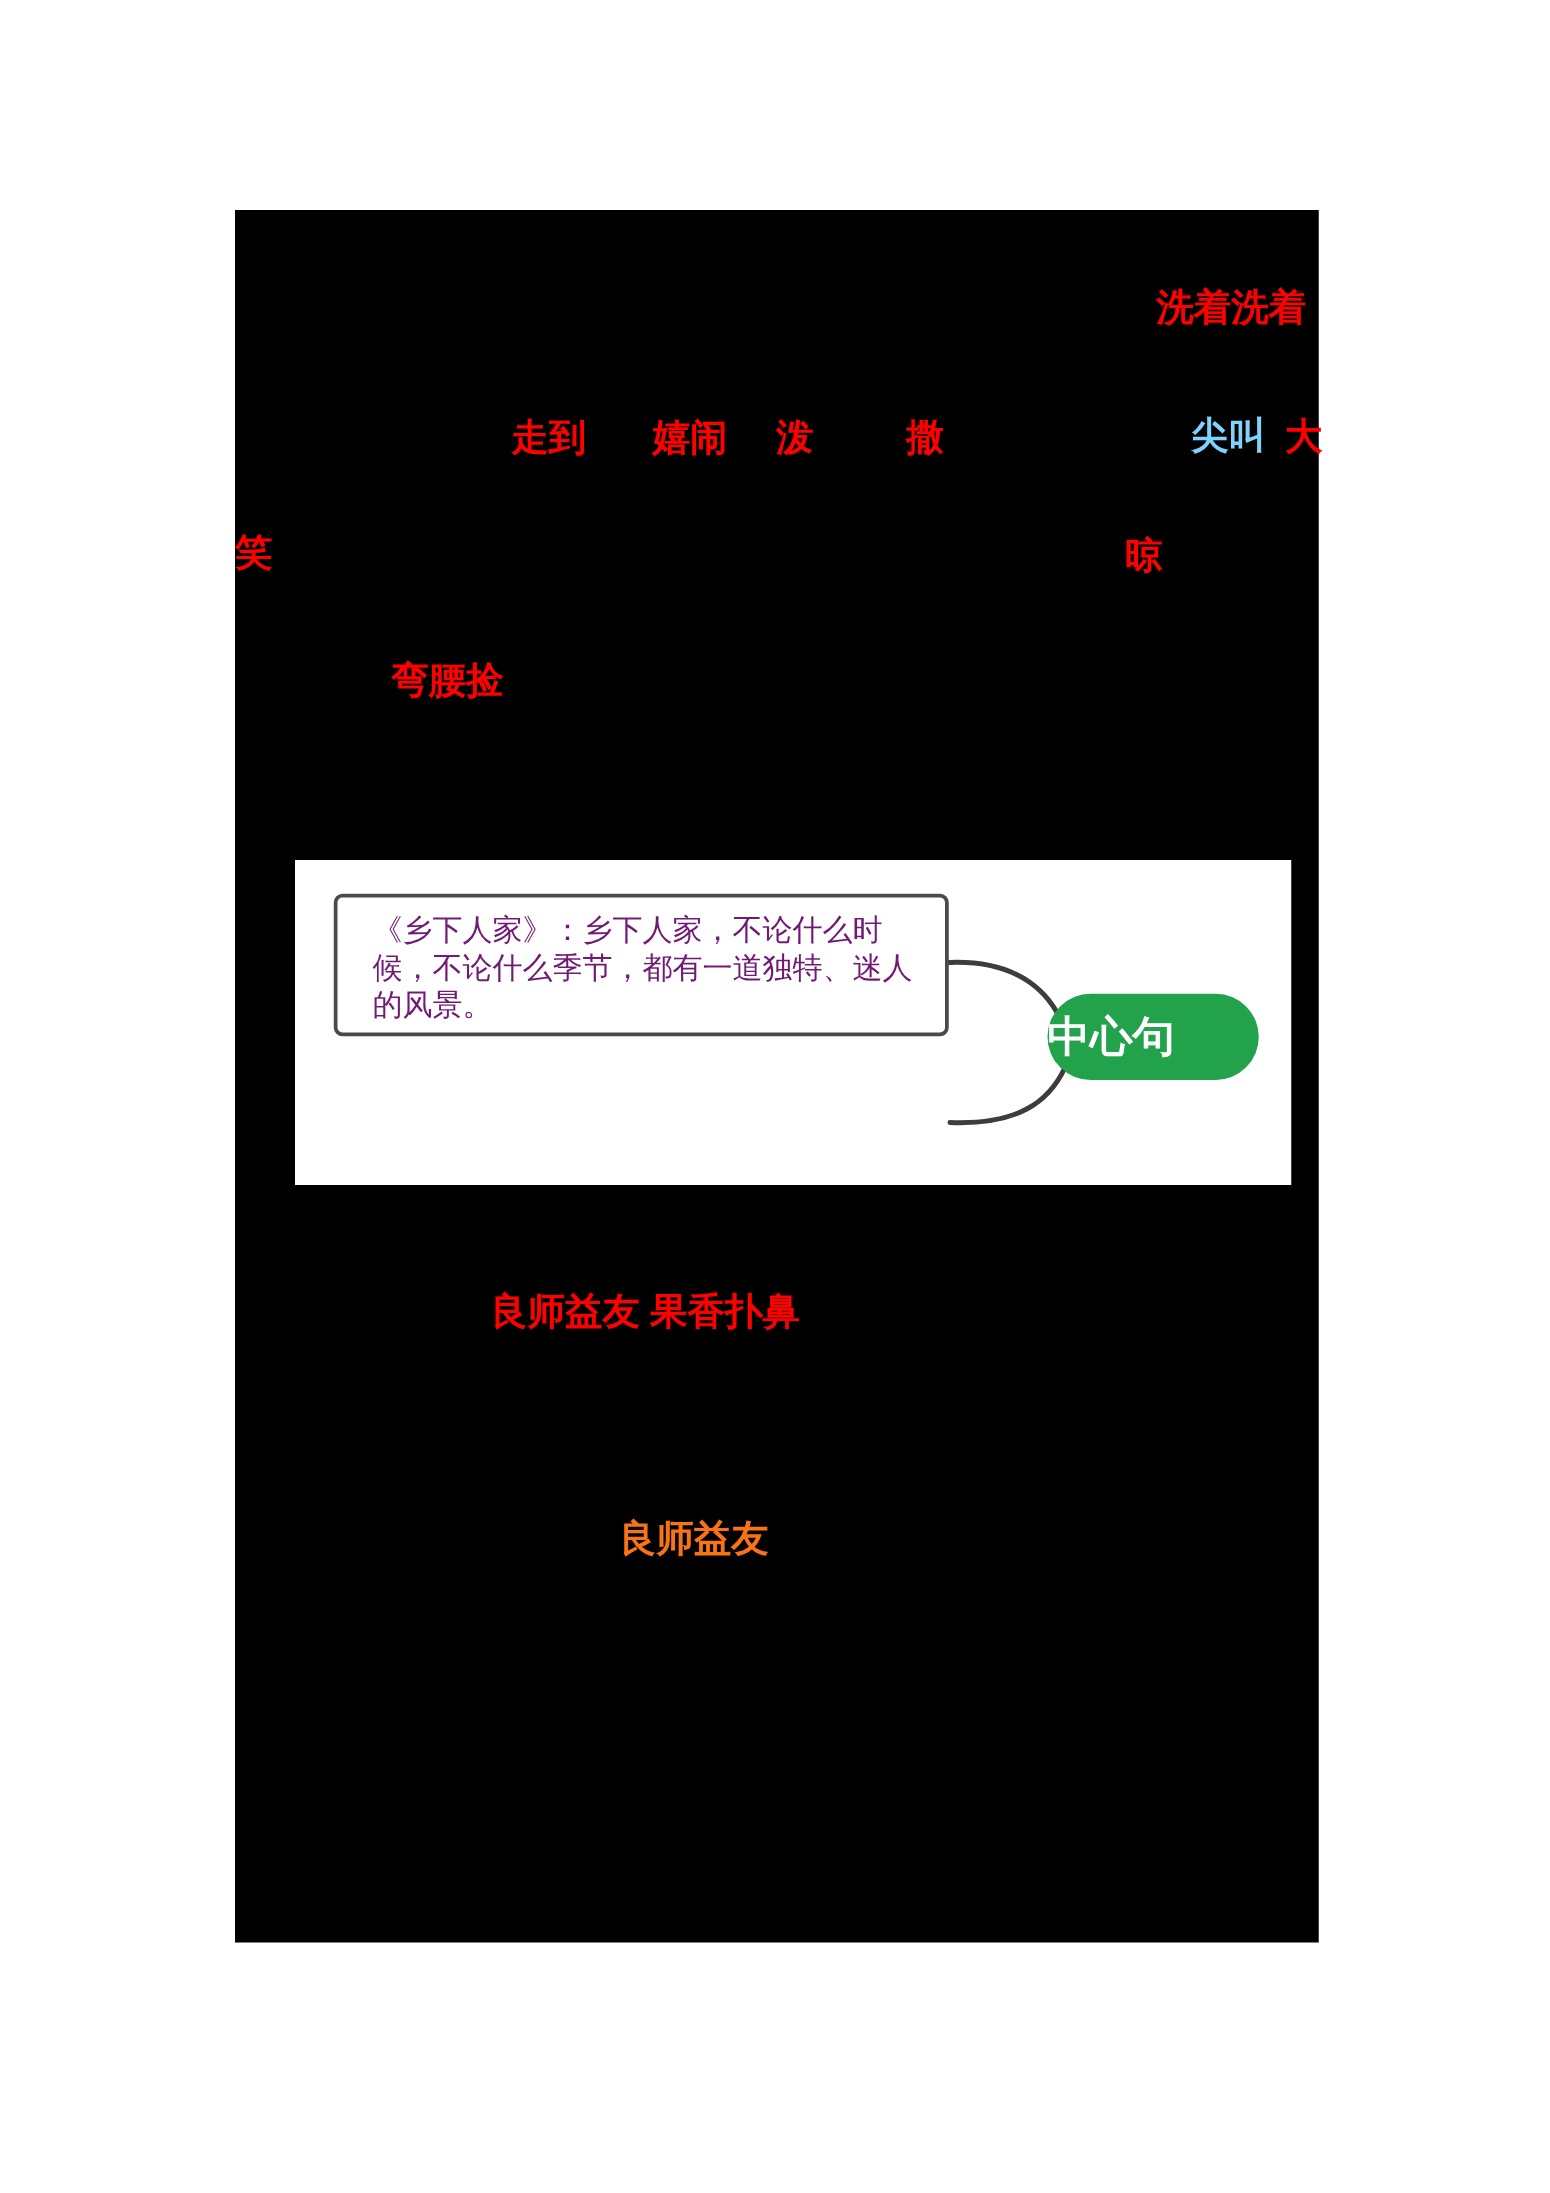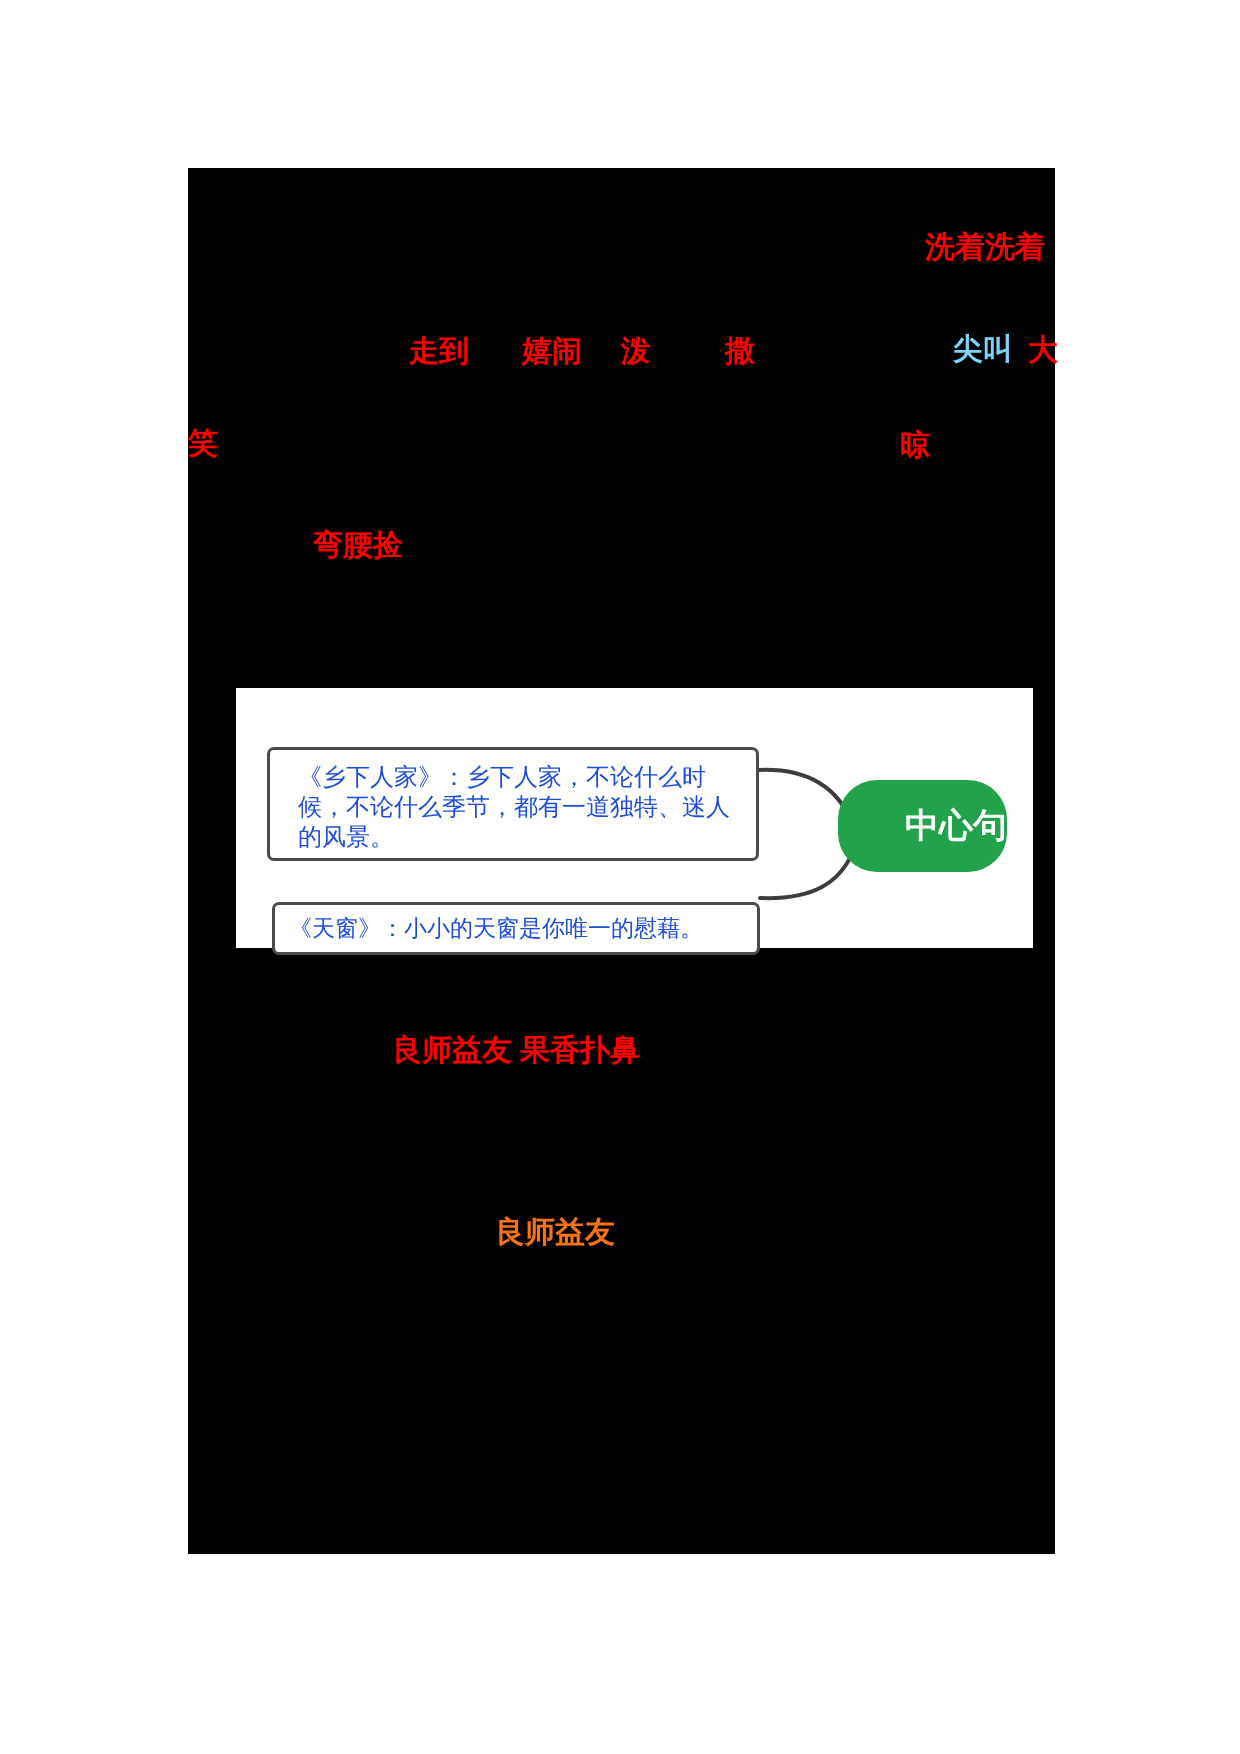--- a/index.html
+++ b/index.html
@@ -29,40 +29,39 @@
   .inset {
     position: absolute; left: 48px; top: 520px;
     width: 797px; height: 260px;
     background: #ffffff;
   }
   .mm-node {
     position: absolute;
     background: #ffffff;
     border: 3px solid #4a4a4a;
     border-radius: 7px;
-    color: #1d4ed8;
+    color: #701a75;
     font-family: "Liberation Serif", "DejaVu Serif", serif;
-    margin-top: 32px;
   }
   .mm-node-1 {
     left: 31px; top: 27px; width: 492px; height: 114px;
     padding: 12px 22px 0 28px;
     font-size: 24px; line-height: 30px;
   }
   .mm-node-2 {
     left: 36px; top: 182px; width: 488px; height: 53px;
     padding: 0 14px;
     font-size: 23px; line-height: 48px;
     white-space: nowrap; overflow: hidden;
   }
   .mm-center {
-    position: absolute; left: 602px; top: 92px;
-    width: 169px; height: 92px;
+    position: absolute; left: 602px; top: 107px;
+    width: 169px; height: 69px;
     border-radius: 39px;
-    display: flex; align-items: center; justify-content: flex-end;
+    display: flex; align-items: center; justify-content: flex-start;
     font-size: 34px; font-weight: bold;
     font-family: "Liberation Sans", sans-serif;
   }
   .connector-svg { position: absolute; left: 0; top: 0; width: 797px; height: 260px; }
 </style>
 </head>
 <body>
 
 <div class="page">
   <div class="canvas">
@@ -85,23 +84,20 @@
 
       <svg class="connector-svg" viewBox="0 0 797 260">
         <path d="M 523 82 C 572 80 603 100 616 136" fill="none" stroke="#3d3d3d" stroke-width="4" stroke-linecap="round"></path>
         <path d="M 524 210 C 578 212 603 194 616 166" fill="none" stroke="#3d3d3d" stroke-width="4" stroke-linecap="round"></path>
       </svg>
 
       <div class="mm-node mm-node-1" style="border-color: rgb(74, 74, 74);">
         <span>《乡下人家》：乡下人家，不论什么时候，不论什么季节，都有一道独特、迷人的风景。</span>
       </div>
 
-      <div class="mm-node mm-node-2" style="border-color: rgb(74, 74, 74);">
-        <span>《天窗》：小小的天窗是你唯一的慰藉。</span>
-      </div>
 
       <div class="mm-center" id="mm-center" style="background: rgb(33, 162, 75); color: rgb(255, 255, 255);">
         <span>中心句</span>
       </div>
 
     </div>
   </div>
 </div>
 
 </body></html>

